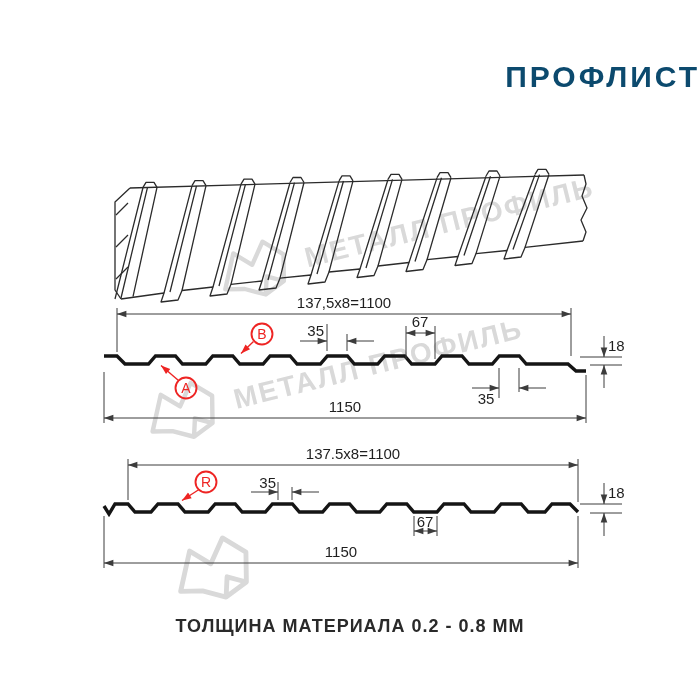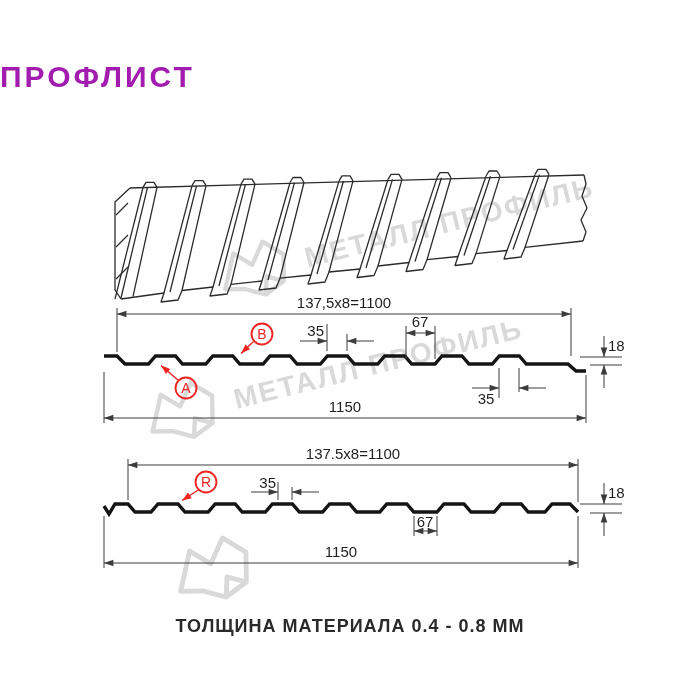--- a/index.html
+++ b/index.html
@@ -1,18 +1,18 @@
 <!DOCTYPE html>
 <html><head>
 <meta charset="utf-8">
 <style>
   html,body{margin:0;padding:0;background:#fff;}
   #page{position:relative;width:700px;height:700px;background:#fff;overflow:hidden;
         font-family:"Liberation Sans",sans-serif;}
-  .hdr{position:absolute;left:0;width:700px;text-align:left;color:#a21caf;z-index:3;}
+  .hdr{position:absolute;left:0;width:700px;text-align:right;color:#0c4a6e;z-index:3;}
   #title{top:60px;font-size:30px;font-weight:bold;letter-spacing:3px;}
   #subtitle{top:100px;font-size:15px;font-weight:600;letter-spacing:1.5px;}
   #footer-note{position:absolute;left:0;top:616px;width:700px;text-align:center;
         font-size:18px;font-weight:600;letter-spacing:1px;color:#2a2a2a;z-index:3;}
   .wm{position:absolute;display:flex;align-items:center;gap:14px;color:#d9d9d9;
       font-weight:bold;font-size:28px;letter-spacing:2px;white-space:nowrap;
       transform:rotate(-14deg);transform-origin:0 50%;z-index:1;}
   .wm svg{flex:0 0 auto;}
   #drawing{position:absolute;left:0;top:0;z-index:2;}
   text{font-family:"Liberation Sans",sans-serif;}
@@ -177,14 +177,14 @@
       <text class="dimtxt" x="425" y="527" text-anchor="middle">67</text>
       <text class="dimtxt" x="608" y="498" text-anchor="start">18</text>
       <text class="dimtxt" x="341" y="557" text-anchor="middle">1150</text>
 
       <circle cx="206" cy="482" r="10.5" stroke="#ee2423" fill="none" stroke-width="1.9"></circle>
       <line x1="199" y1="489.5" x2="182" y2="500.5" stroke="#ee2423" stroke-width="1.4" marker-end="url(#redArrow)"></line>
       <text class="redtxt" x="206" y="486.5" text-anchor="middle">R</text>
     </g>
   </svg>
 
-  <div id="footer-note">ТОЛЩИНА МАТЕРИАЛА 0.4 - 0.8 ММ</div>
+  <div id="footer-note">ТОЛЩИНА МАТЕРИАЛА 0.2 - 0.8 ММ</div>
 </div>
 
 </body></html>

